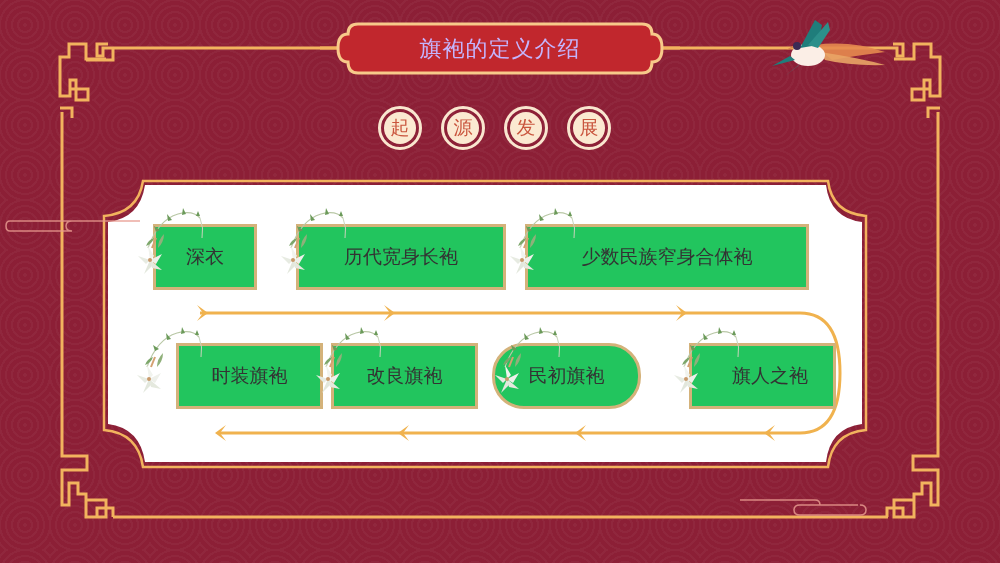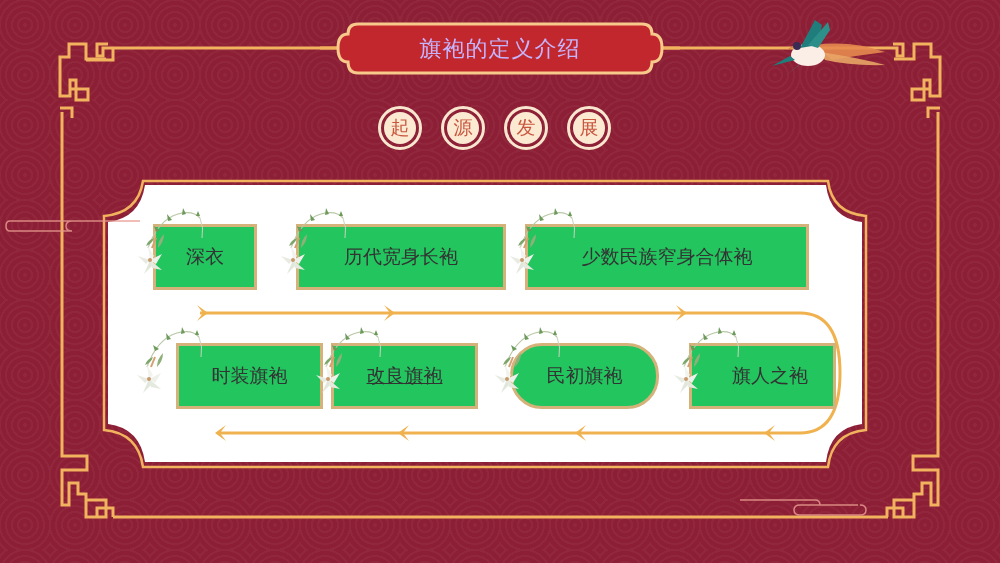--- a/index.html
+++ b/index.html
@@ -142,24 +142,24 @@
 <div class="box" style="left:296px;top:224px;width:210px;height:66px;">
   <span>历代宽身长袍</span>
 </div>
 <div class="box" style="left:525px;top:224px;width:284px;height:66px;">
   <span>少数民族窄身合体袍</span>
 </div>
 
 <div class="box" style="left:152px;top:343px;width:147px;height:66px;margin-left:24px;">
   <span>时装旗袍</span>
 </div>
-<div class="box" style="left:331px;top:343px;width:147px;height:66px;text-decoration:underline;">
+<div class="box" style="left:331px;top:343px;width:147px;height:66px;">
   <span>改良旗袍</span>
 </div>
-<div class="box" style="left:510px;top:343px;width:149px;height:66px;border-radius:32px;">
+<div class="box" style="left:492px;top:343px;width:149px;height:66px;border-radius:32px;">
   <span>民初旗袍</span>
 </div>
 <div class="box" style="left:689px;top:343px;width:147px;height:66px;padding-left:15px;">
   <span>旗人之袍</span>
 </div>
 
 <svg class="layer" viewBox="0 0 1000 563" xmlns="http://www.w3.org/2000/svg">
   <defs>
     <g id="lily">
 

